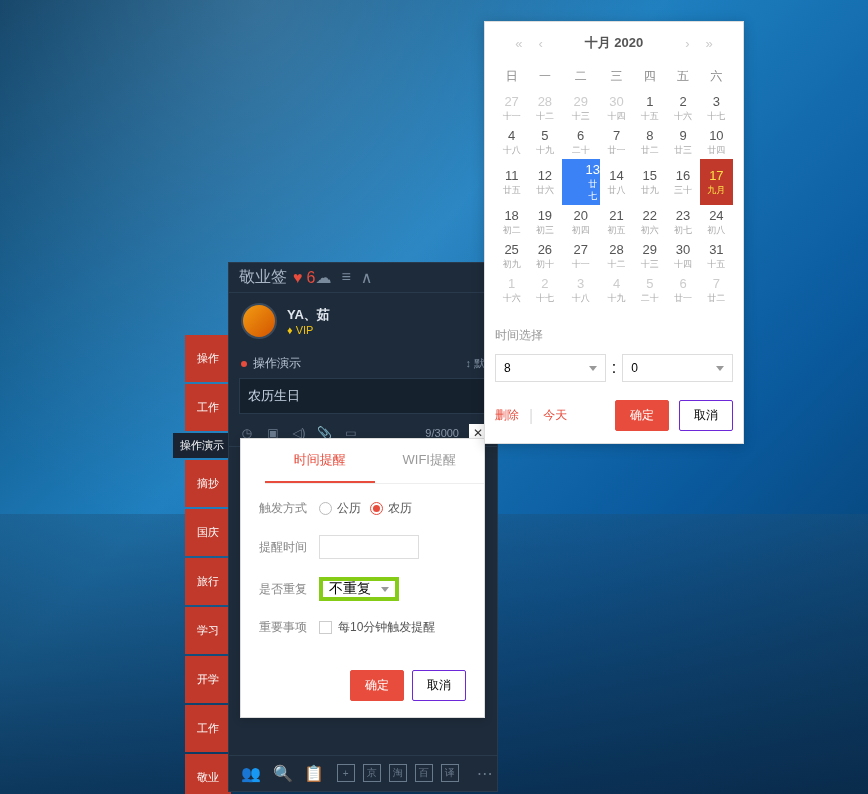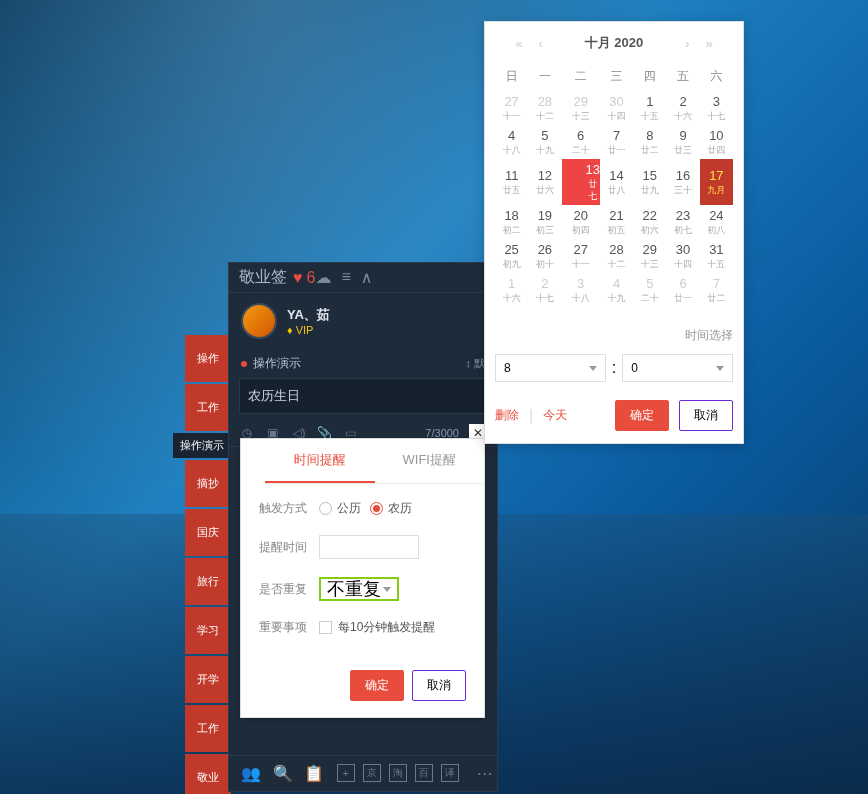--- a/index.html
+++ b/index.html
@@ -42,42 +42,42 @@
 .tab-item.active { color: #e74c3c; border-bottom: 2px solid #e74c3c; }
 .form-body { padding: 16px 18px; }
 .form-row { display: flex; align-items: center; margin-bottom: 18px; font-size: 12px; }
 .form-label { width: 60px; color: #888; }
 .radio-group { display: flex; gap: 9px; }
 .radio-opt { display: flex; align-items: center; gap: 5px; cursor: pointer; color: #555; }
 .radio-circle { width: 13px; height: 13px; border: 1px solid #bbb; border-radius: 50%; display: flex; align-items: center; justify-content: center; }
 .radio-circle.checked { border-color: #e74c3c; }
 .radio-circle.checked::after { content: ''; width: 7px; height: 7px; background: #e74c3c; border-radius: 50%; }
 .form-input { width: 100px; height: 24px; border: 1px solid #ddd; padding: 0 6px; font-size: 12px; }
-.form-select { width: 80px; height: 24px; border: 2px solid #84cc16; padding: 0 6px; font-size: 18px; background: #fff; display: flex; align-items: center; justify-content: space-between; cursor: pointer; }
+.form-select { width: 80px; height: 24px; border: 4px solid #84cc16; padding: 0 6px; font-size: 14px; background: #fff; display: flex; align-items: center; justify-content: space-between; cursor: pointer; }
 .checkbox { width: 13px; height: 13px; border: 1px solid #ccc; }
 .btn-row { display: flex; justify-content: flex-end; gap: 8px; padding: 0 18px 16px; }
 .btn { padding: 6px 14px; font-size: 12px; border: 1px solid #6d28d9; background: #fff; cursor: pointer; border-radius: 2px; }
 .btn.primary { background: #e74c3c; color: #fff; border-color: #e74c3c; }
 
 
 .calendar { position: absolute; left: 484px; top: 21px; width: 260px; background: #fff; border: 1px solid #ddd; box-shadow: 0 2px 12px rgba(0,0,0,0.2); padding: 12px 10px; }
 .cal-header { display: flex; align-items: center; justify-content: center; gap: 8px; margin-bottom: 10px; font-size: 13px; color: #555; }
 .cal-nav { color: #ccc; cursor: pointer; padding: 0 4px; }
 .cal-title { margin: 0 30px; font-weight: bold; }
 .cal-grid { width: 100%; border-collapse: collapse; }
 .cal-grid th { font-weight: normal; color: #888; font-size: 12px; padding: 6px 0; }
 .cal-grid td { text-align: center; padding: 3px 0; cursor: pointer; width: 14.28%; }
 .day-num { font-size: 13px; color: #555; line-height: 16px; }
 .day-lunar { font-size: 9px; color: #aaa; line-height: 12px; }
 .cal-grid td.other .day-num { color: #ccc; }
-.cal-grid td.selected { background: #ef4444; padding-left: 24px; }
+.cal-grid td.selected { background: #3b82f6; padding-left: 24px; }
 .cal-grid td.selected .day-num, .cal-grid td.selected .day-lunar { color: #fff; }
 .cal-grid td.today { background: #c0392b; }
 .cal-grid td.today .day-num, .cal-grid td.today .day-lunar { color: #fde047; }
-.time-section { margin-top: 10px; padding-top: 10px; text-align: right; }
+.time-section { margin-top: 10px; padding-top: 10px; }
 .time-label { font-size: 12px; color: #999; margin-bottom: 10px; }
 .time-row { display: flex; align-items: center; gap: 6px; }
 .time-select { flex: 1; height: 28px; border: 1px solid #ddd; padding: 0 8px; font-size: 12px; display: flex; align-items: center; justify-content: space-between; cursor: pointer; }
 .cal-footer { display: flex; align-items: center; margin-top: 18px; gap: 10px; }
 .cal-link { color: #e74c3c; font-size: 12px; cursor: pointer; }
 .cal-footer .spacer { flex: 1; }
 .caret { width: 0; height: 0; border-left: 4px solid transparent; border-right: 4px solid transparent; border-top: 5px solid #999; }
 </style>
 </head>
 <body>
@@ -123,21 +123,21 @@
     <span style="flex:1">操作演示</span>
     <span style="font-size:11px;color:#7a8a9d">↕ 默</span>
   </div>
   <div class="text-input">农历生日</div>
   <div class="toolbar-row">
     <span class="toolbar-icon">◷</span>
     <span class="toolbar-icon">▣</span>
     <span class="toolbar-icon">◁)</span>
     <span class="toolbar-icon">📎</span>
     <span class="toolbar-icon">▭</span>
-    <span class="counter">7/3000</span>
+    <span class="counter">9/3000</span>
     <span class="close-x">✕</span>
   </div>
   <div class="attach-row">📎 &nbsp;·&nbsp;·&nbsp;·</div>
 
   <div class="bottom-bar">
     <span>👥</span>
     <span>🔍</span>
     <span>📋</span>
     <div class="bottom-right" id="bottom-btns">
       <span class="sq-btn">+</span>

